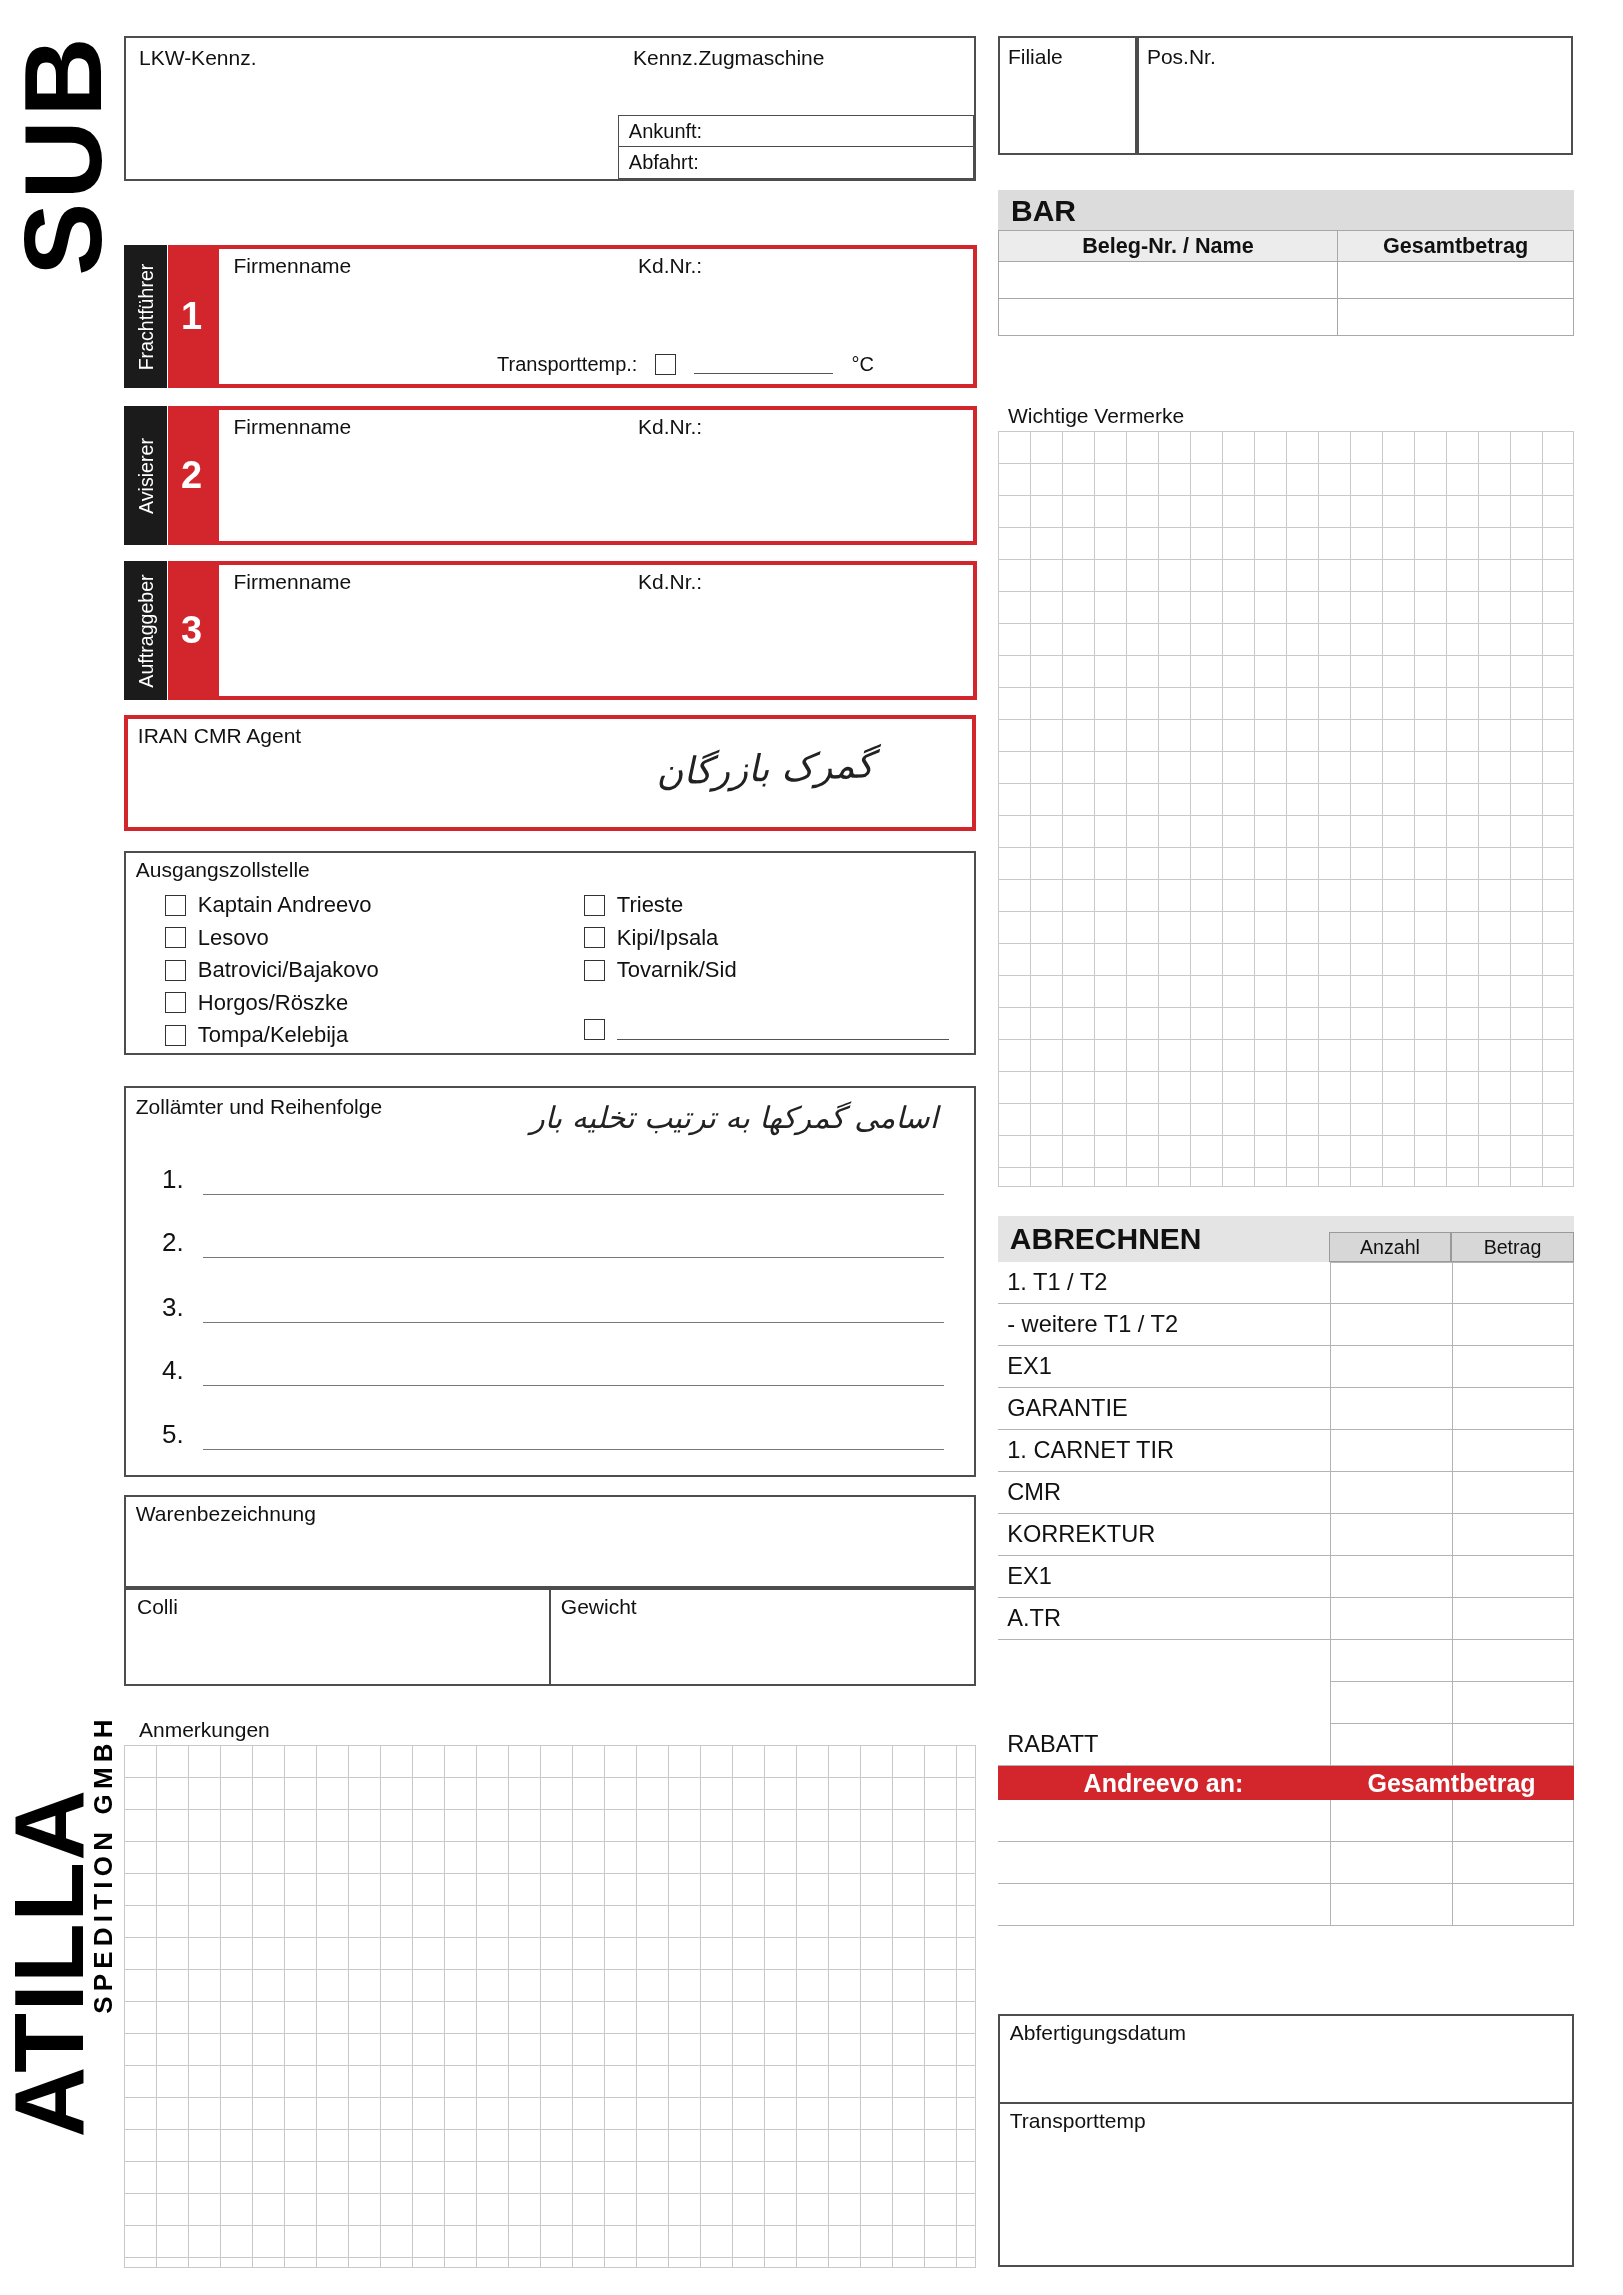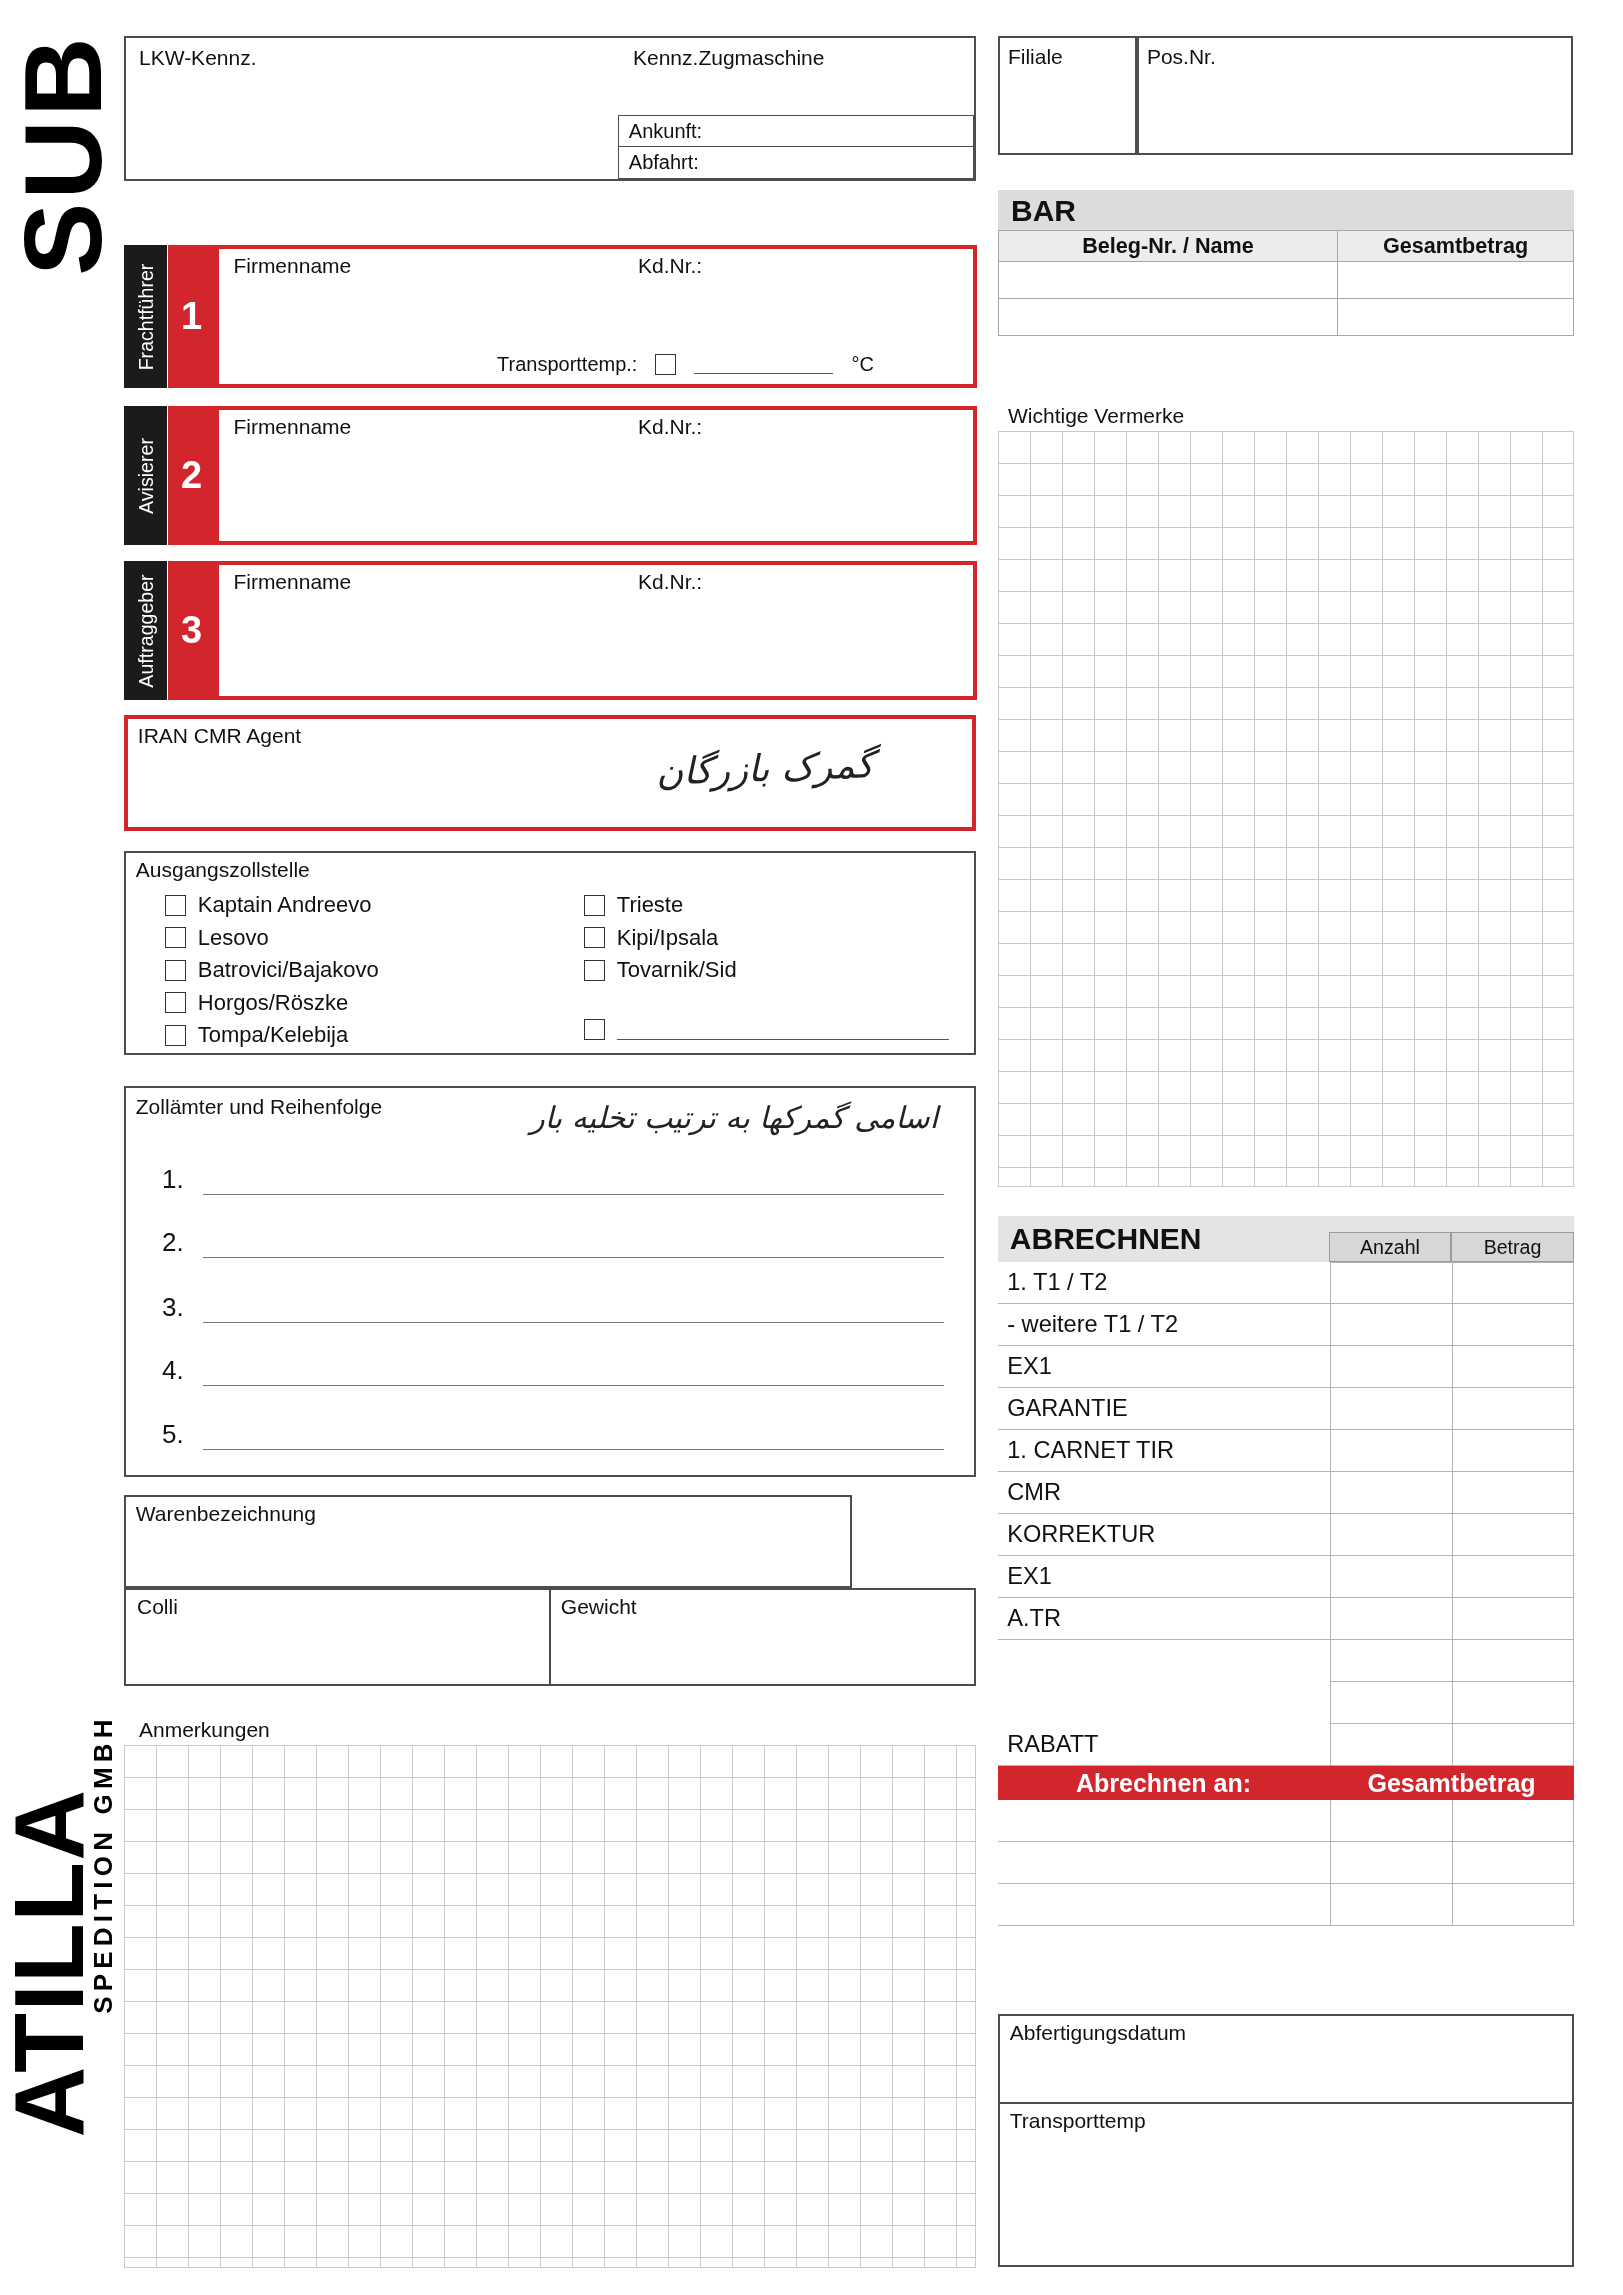--- a/index.html
+++ b/index.html
@@ -226,21 +226,21 @@
     <div class="zline" style="top:268px;">
         <span class="znum">4.</span>
         <span class="zrule"></span>
       </div>
     <div class="zline" style="top:332px;">
         <span class="znum">5.</span>
         <span class="zrule"></span>
       </div>
   </div>
 
-  <div class="box" style="left:124px; top:1495px; width:728px; height:93px;">
+  <div class="box" style="left:124px; top:1495px; width:852px; height:93px;">
     <span class="lbl abs" style="left:9.8px; top:5.2px;">Warenbezeichnung</span>
   </div>
 
   <div class="box" style="left:124px; top:1588px; width:427px; height:98px;">
     <span class="lbl abs" style="left:11px; top:5.2px;">Colli</span>
   </div>
   <div class="box" style="left:549px; top:1588px; width:427px; height:98px;">
     <span class="lbl abs" style="left:9.8px; top:5.2px;">Gewicht</span>
   </div>
 
@@ -307,21 +307,21 @@
         <div class="ab-label"></div>
         <div class="ab-cell"></div>
         <div class="ab-cell last"></div>
       </div>
     <div class="ab-row">
         <div class="ab-label">RABATT</div>
         <div class="ab-cell"></div>
         <div class="ab-cell last"></div>
       </div>
     <div class="ab-red">
-      <div class="ab-red-left">Abrechnen an:</div>
+      <div class="ab-red-left">Andreevo an:</div>
       <div class="ab-red-right">Gesamtbetrag</div>
     </div>
     <div class="ab-row">
         <div class="ab-label"></div>
         <div class="ab-cell"></div>
         <div class="ab-cell last"></div>
       </div>
     <div class="ab-row">
         <div class="ab-label"></div>
         <div class="ab-cell"></div>

